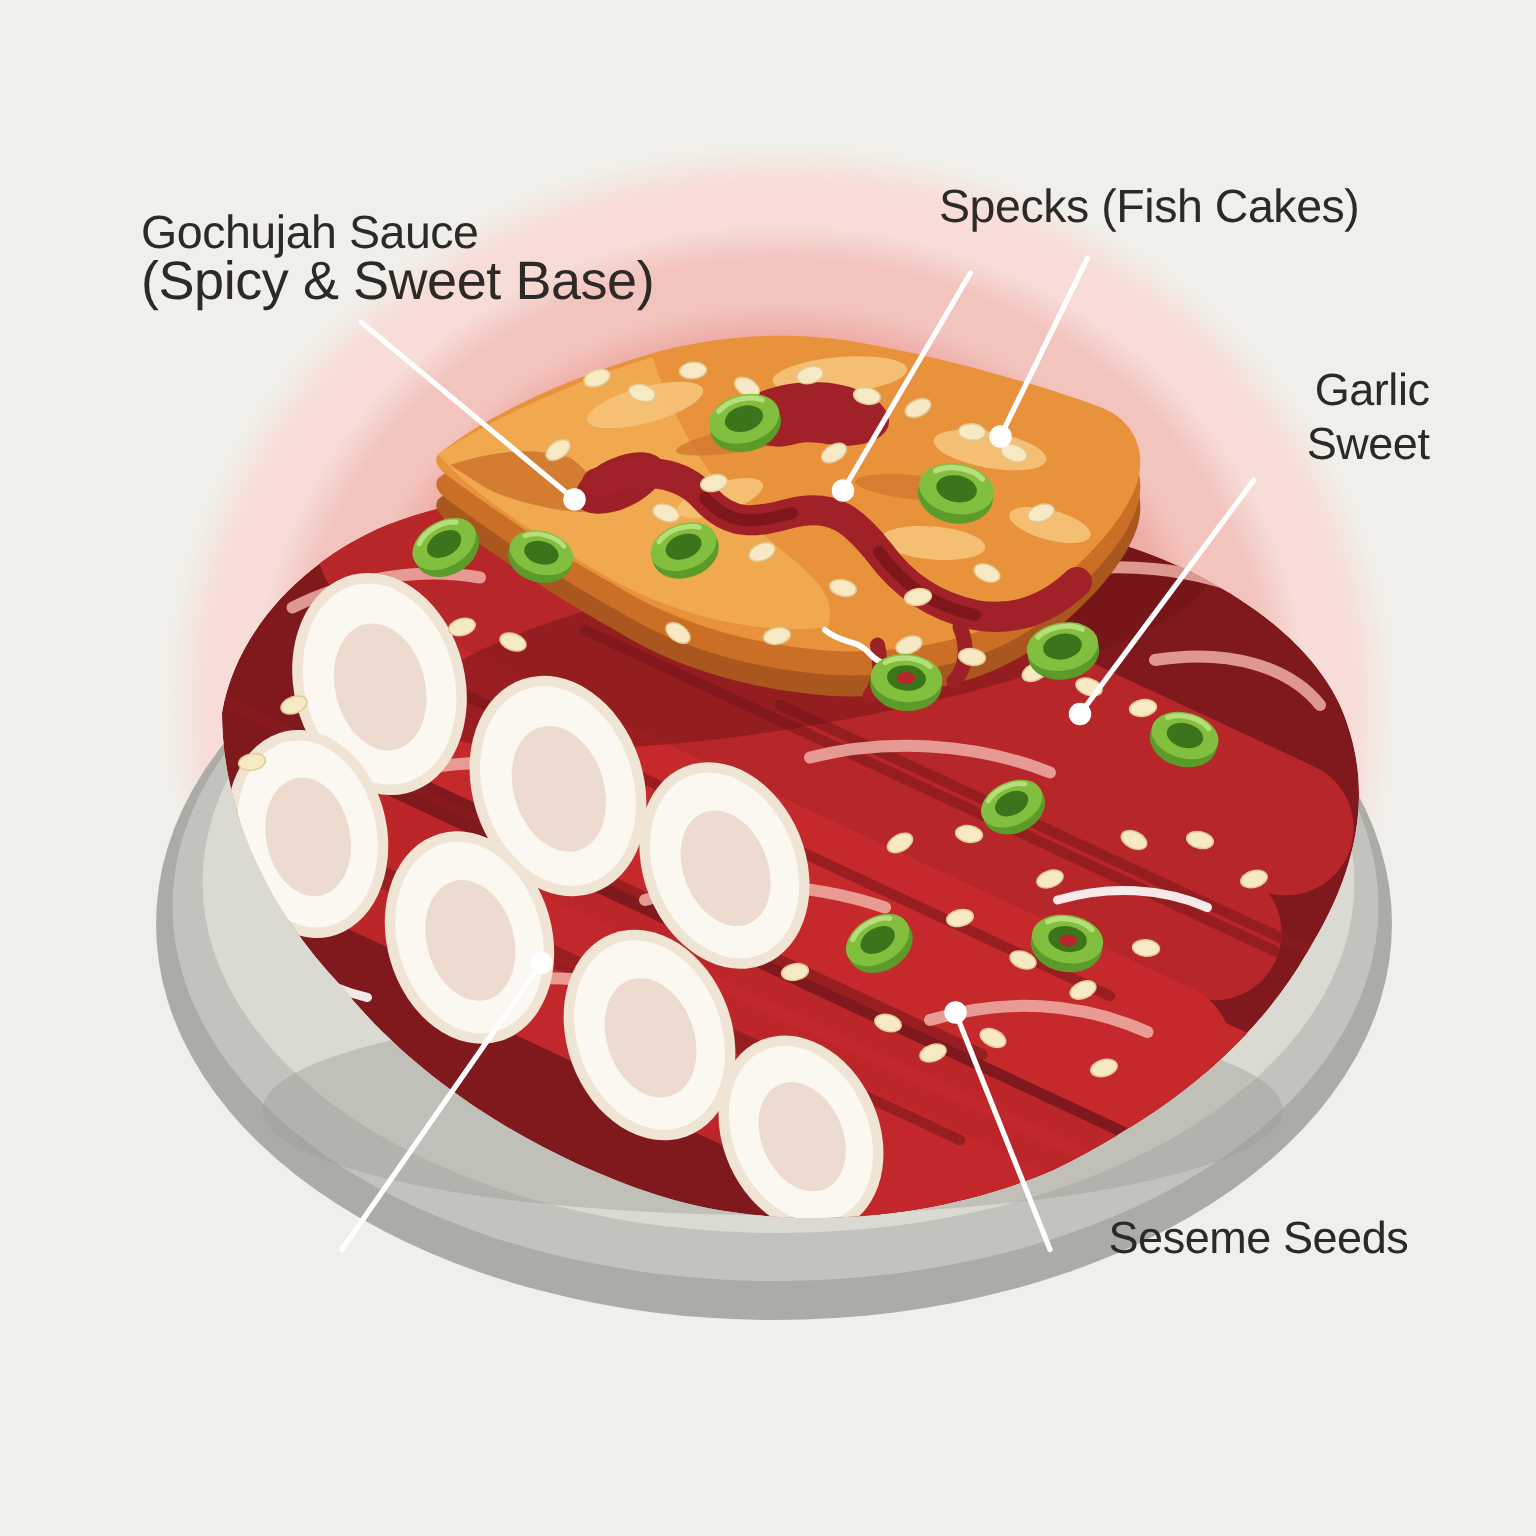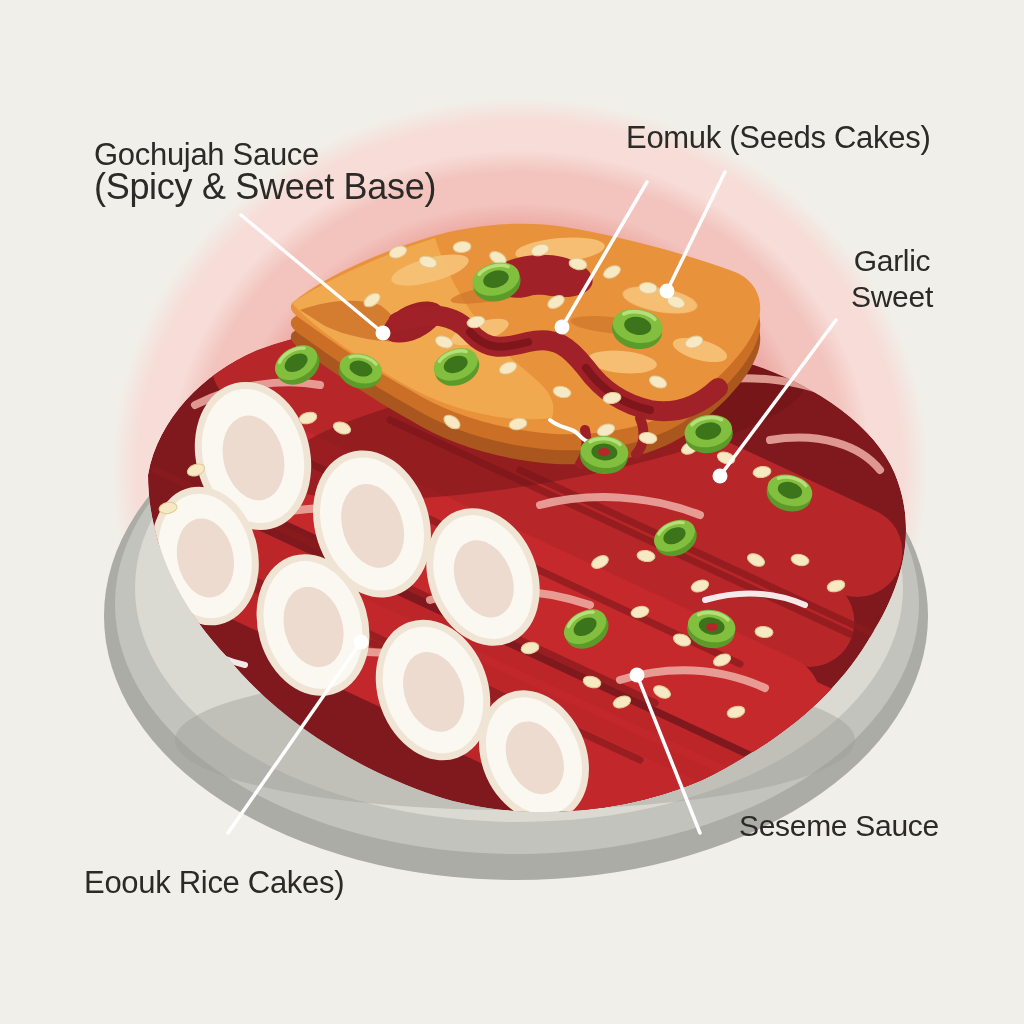--- a/index.html
+++ b/index.html
@@ -6,21 +6,21 @@
   #canvas{
     position:relative;width:1024px;height:1024px;overflow:hidden;
     background:#ffffff;
     font-family:"Liberation Sans","DejaVu Sans",sans-serif;
   }
   #scene{position:absolute;left:0;top:0;width:1024px;height:1024px;}
   .label{position:absolute;color:#2b2a27;letter-spacing:-0.3px;white-space:nowrap;}
   .lab-gochujang{left:94px;top:138px;font-size:31px;line-height:34px;}
   .lab-gochujang .sub{font-size:36px;line-height:30px;}
   .lab-eomuk{left:626px;top:121px;font-size:31px;line-height:33px;}
-  .lab-garlic{left:831px;top:243px;width:122px;text-align:center;font-size:30px;line-height:36px;}
+  .lab-garlic{left:831px;top:243px;width:122px;text-align:right;font-size:30px;line-height:36px;}
   .lab-sesame{left:739px;top:808px;font-size:30px;line-height:35px;}
   .lab-rice{left:84px;top:866px;font-size:31px;line-height:33px;}
 </style>
 </head>
 <body>
 
 <div id="canvas">
 
   <svg id="scene" viewBox="0 0 1024 1024" xmlns="http://www.w3.org/2000/svg">
     <defs>
@@ -277,26 +277,25 @@
       <circle r="7.5" cx="637" cy="675"></circle>
       <circle r="7.5" cx="361" cy="642"></circle>
     </g>
   </svg>
 
   <div class="label lab-gochujang">
     <div>Gochujah Sauce</div>
     <div class="sub">(Spicy &amp; Sweet Base)</div>
   </div>
 
-  <div class="label lab-eomuk">Eomuk (Seeds Cakes)</div>
+  <div class="label lab-eomuk">Specks (Fish Cakes)</div>
 
   <div class="label lab-garlic">
     <div>Garlic</div>
     <div>Sweet</div>
   </div>
 
   <div class="label lab-sesame">
-    <div>Seseme Sauce</div>
+    <div>Seseme Seeds</div>
   </div>
 
-  <div class="label lab-rice">Eoouk Rice Cakes)</div>
 
 </div>
 
 </body></html>

